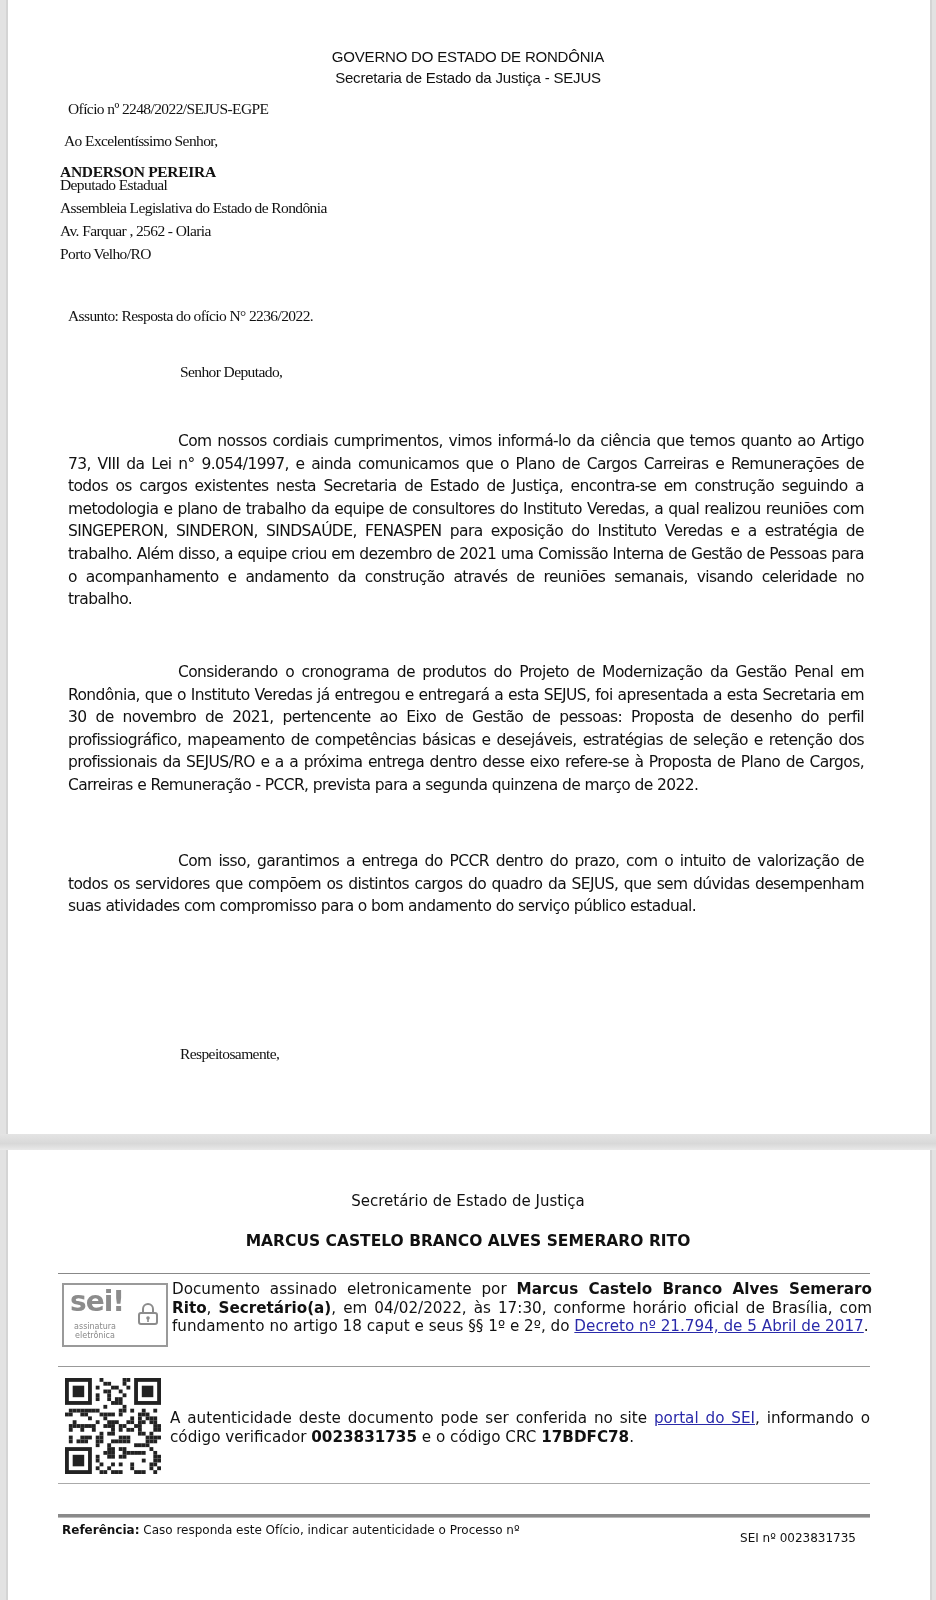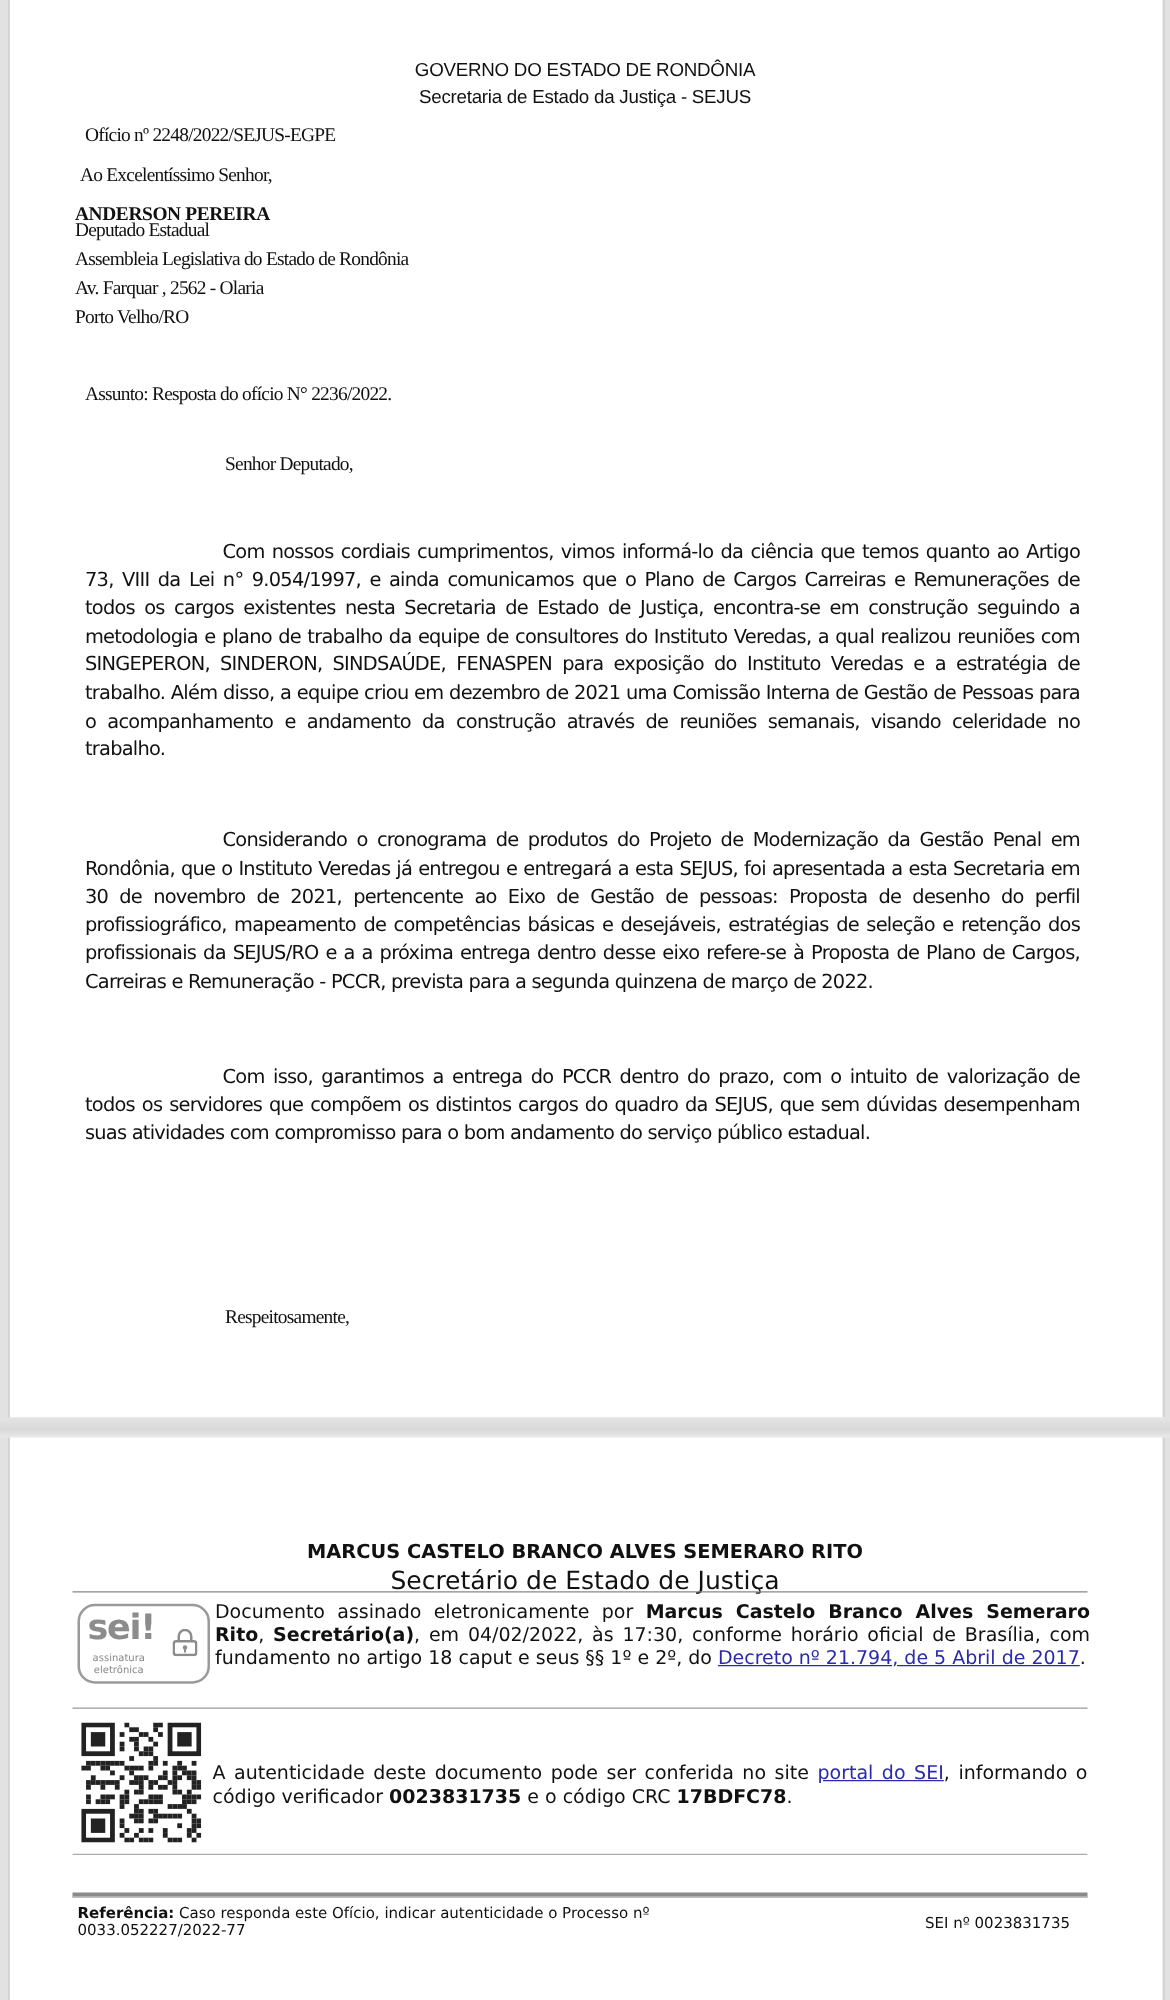--- a/index.html
+++ b/index.html
@@ -24,27 +24,27 @@
     .hdr { position: absolute; left: 0; width: 100%; text-align: center;
       font-family: "Liberation Sans", sans-serif; font-size: 15px; letter-spacing: -0.2px; }
     .t { position: absolute; font-family: Liberation Serif, serif; font-size: 15.5px; white-space: nowrap; letter-spacing: -0.6px; }
     .bold { font-weight: bold; }
 
     .para { position: absolute; left: 68px; width: 796px; font-size: 15.5px; line-height: 22.6px;
       text-align: justify; letter-spacing: -0.6px; font-family: "DejaVu Sans", sans-serif; }
     .para .indent { display: inline-block; width: 110px; }
 
     .sig-name { position: absolute; left: 0; width: 100%; text-align: center; top: 1232px; font-weight: bold; font-size: 15.5px; letter-spacing: 0px; }
-    .sig-role { position: absolute; left: 0; width: 100%; text-align: center; top: 1252px; font-size: 20px; }
+    .sig-role { position: absolute; left: 0; width: 100%; text-align: center; top: 1192px; font-size: 15px; }
 
     .rule { position: absolute; left: 58px; width: 812px; height: 1px; background: #888; }
     .rule-thick { position: absolute; left: 58px; width: 812px; height: 3px; background: #8a8a8a; border-bottom: 1px solid #bbb; }
 
     .sei-logo { position: absolute; left: 62px; top: 1283px; width: 102px; height: 60px;
-      border: 2px solid #9a9a9a; border-radius: 14px; background: #fff; }
+      border: 2px solid #9a9a9a; border-radius: 0; background: #fff; }
     .sei-logo .word { position: absolute; left: 6px; top: 0px; font-size: 28px; font-weight: bold; color: #8c8c8c; letter-spacing: -1px; }
     .sei-logo .sub { position: absolute; left: 5px; top: 37px; font-size: 8px; color: #888; line-height: 9px; text-align: center; width: 52px; }
     .sei-logo .lock { position: absolute; right: 8px; top: 18px; width: 20px; height: 22px; }
 
     .sig-text { position: absolute; left: 172px; top: 1280px; width: 700px; font-size: 15.2px; line-height: 18.5px; text-align: justify; }
     .sig-text a, .auth-text a { color: #2a2aaa; }
 
     .qr { position: absolute; left: 65px; top: 1378px; width: 96px; height: 96px; }
     .auth-text { position: absolute; left: 170px; top: 1409px; width: 700px; font-size: 15.2px; line-height: 18.5px; text-align: justify; }
 
@@ -288,15 +288,14 @@
     <rect x="0.5" y="18.5" width="6" height="6" fill="none" stroke="#222" stroke-width="1"></rect>
     <rect x="2" y="20" width="3" height="3" fill="#222"></rect>
   </svg>
 <div class="auth-text"><span>A  autenticidade  deste documento  pode  ser  conferida  no  site </span><a href="#">portal do SEI</a><span>, informando o código verificador </span><b>0023831735</b><span> e o código CRC </span><b>17BDFC78</b><span>.</span></div>
 
 <div class="rule" style="top:1483px; background:#aaa;"></div>
 <div class="rule-thick" style="top:1514px;"></div>
 
 <div class="ref">
   <div><b>Referência:</b><span> Caso responda este Ofício, indicar autenticidade o Processo nº</span></div>
-  <div>0033.052227/2022-77</div>
 </div>
 <div class="sei-num">SEI nº 0023831735</div>
 
 </body></html>

